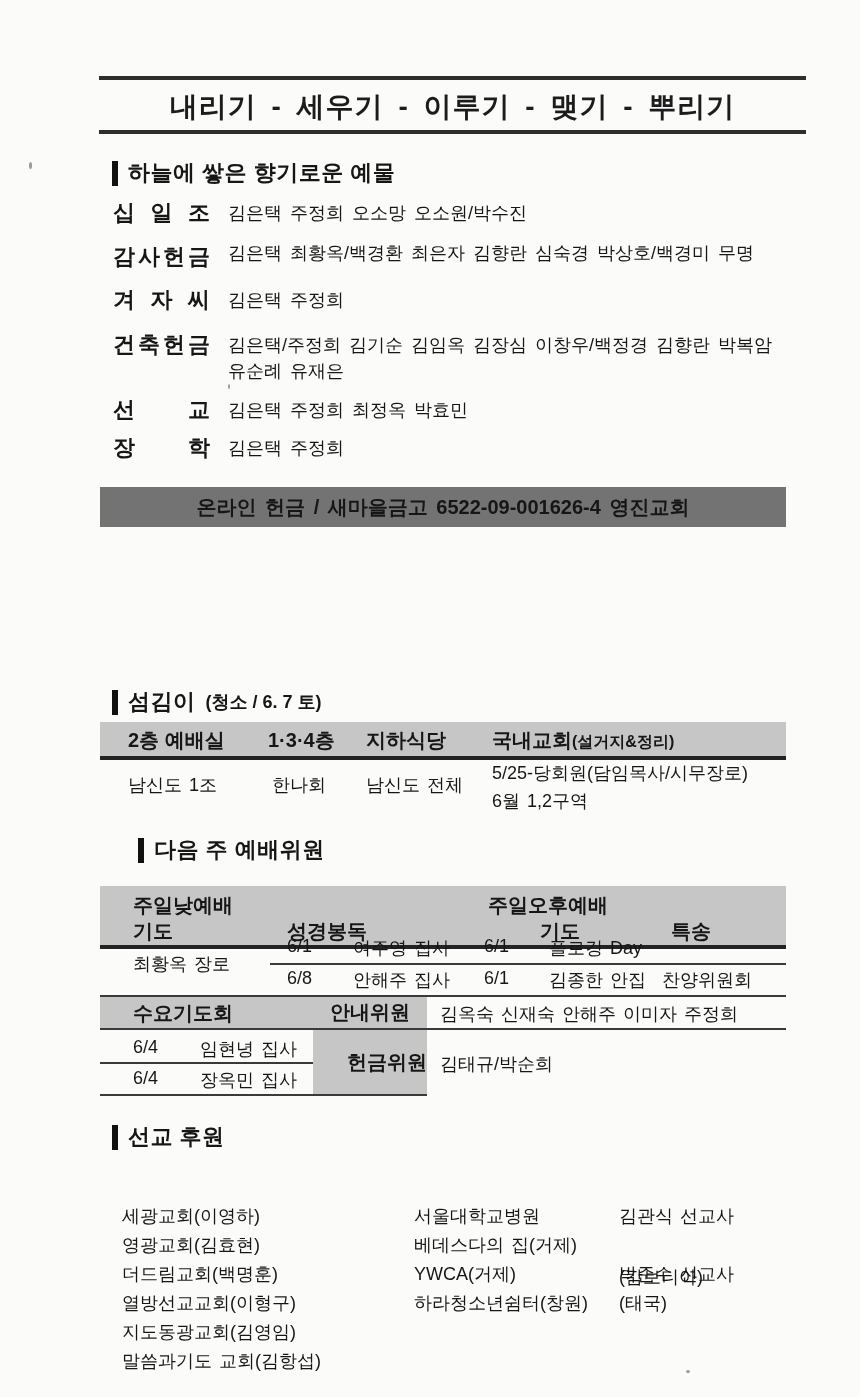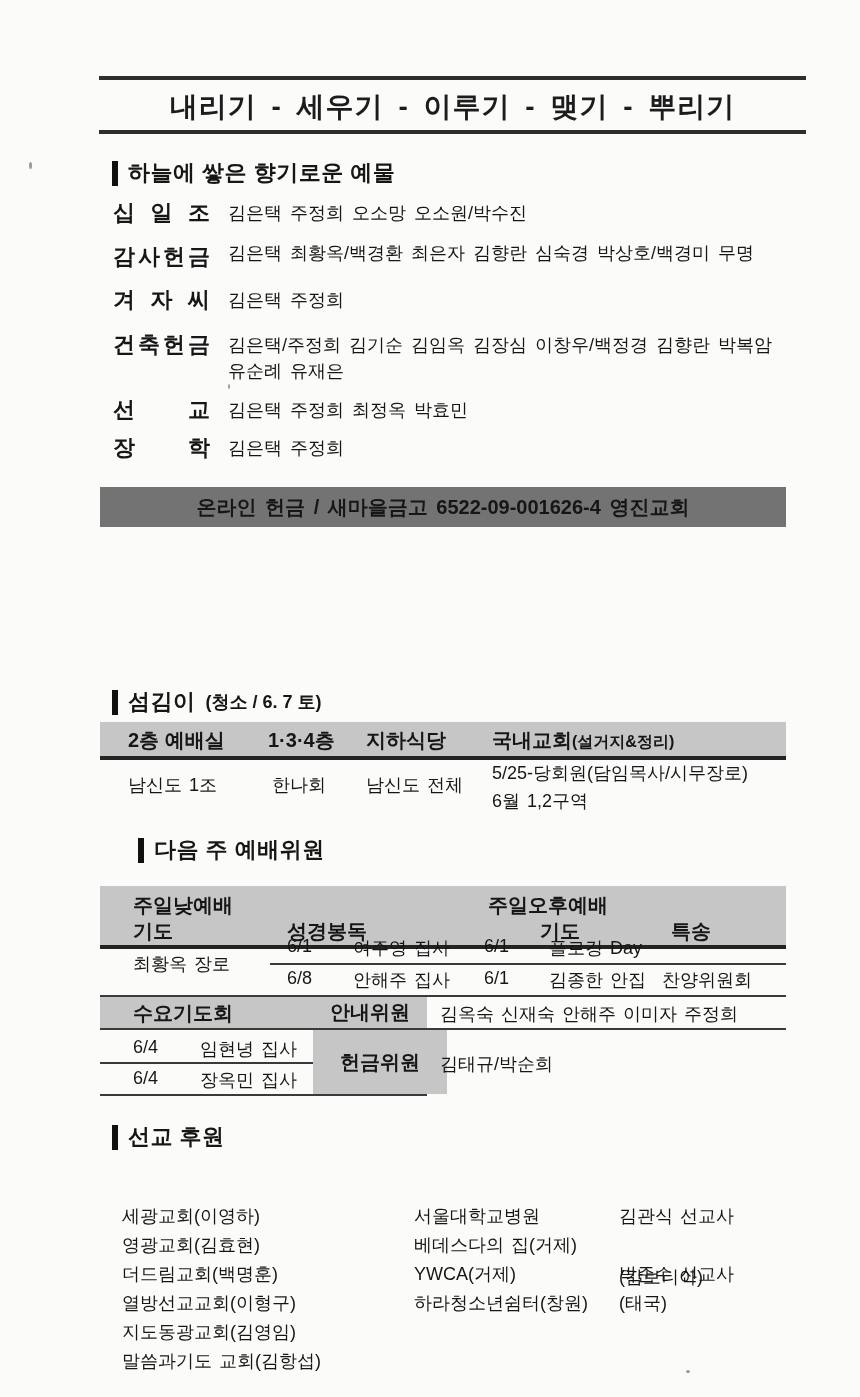--- a/index.html
+++ b/index.html
@@ -160,21 +160,21 @@
     </div>
     <span class="abs td" style="left:340px; top:134px;">김옥숙 신재숙 안해주 이미자 주정희</span>
     <div class="thinline" style="left:0; top:160px; width:686px; height:2px;"></div>
 
     <span class="abs td" style="left:33px;  top:169px;">6/4</span>
     <span class="abs td" style="left:100px; top:169px;">임현녕 집사</span>
     <div class="thinline" style="left:0; top:194px; width:213px; height:2px;"></div>
     <span class="abs td" style="left:33px;  top:200px;">6/4</span>
     <span class="abs td" style="left:100px; top:200px;">장옥민 집사</span>
 
-    <div class="abs gray" style="left:213px; top:162px; width:134px; height:64px; display:flex; align-items:center; justify-content:center;">
+    <div class="abs gray" style="left:213px; top:162px; width:114px; height:64px; display:flex; align-items:center; justify-content:flex-end;">
       <span class="th">헌금위원</span>
     </div>
     <span class="abs td" style="left:340px; top:184px;">김태규/박순희</span>
     <div class="thinline" style="left:0; top:226px; width:327px; height:2px;"></div>
   </div>
 
   <div class="sec-head" style="left:112px; top:1122px;">
     <span class="sec-bar"></span>
     <span class="sec-title">선교 후원</span>
   </div>

